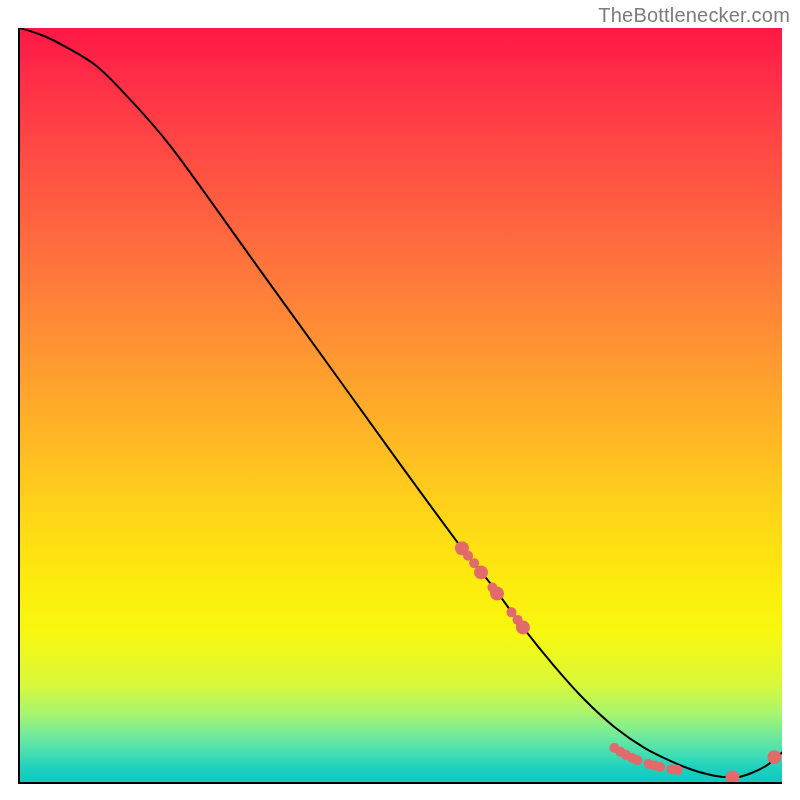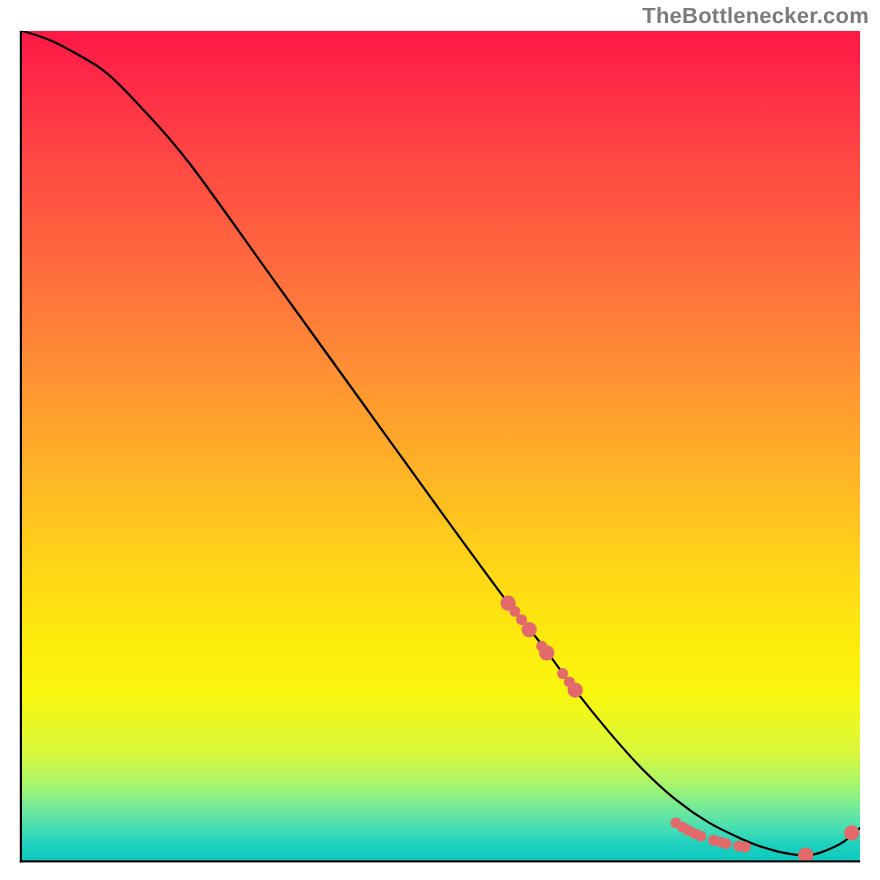--- a/index.html
+++ b/index.html
@@ -14,21 +14,21 @@
   .container {
     position: relative;
     width: 800px;
     height: 800px;
   }
   .attribution {
     position: absolute;
     top: 4px;
     right: 10px;
     font-size: 20px;
-    font-weight: bold;
+    font-weight: normal;
     color: #7b7b7b;
     letter-spacing: 0.2px;
     z-index: 5;
   }
   .plot-frame {
     position: absolute;
     left: 18px;
     top: 28px;
     width: 764px;
     height: 756px;

